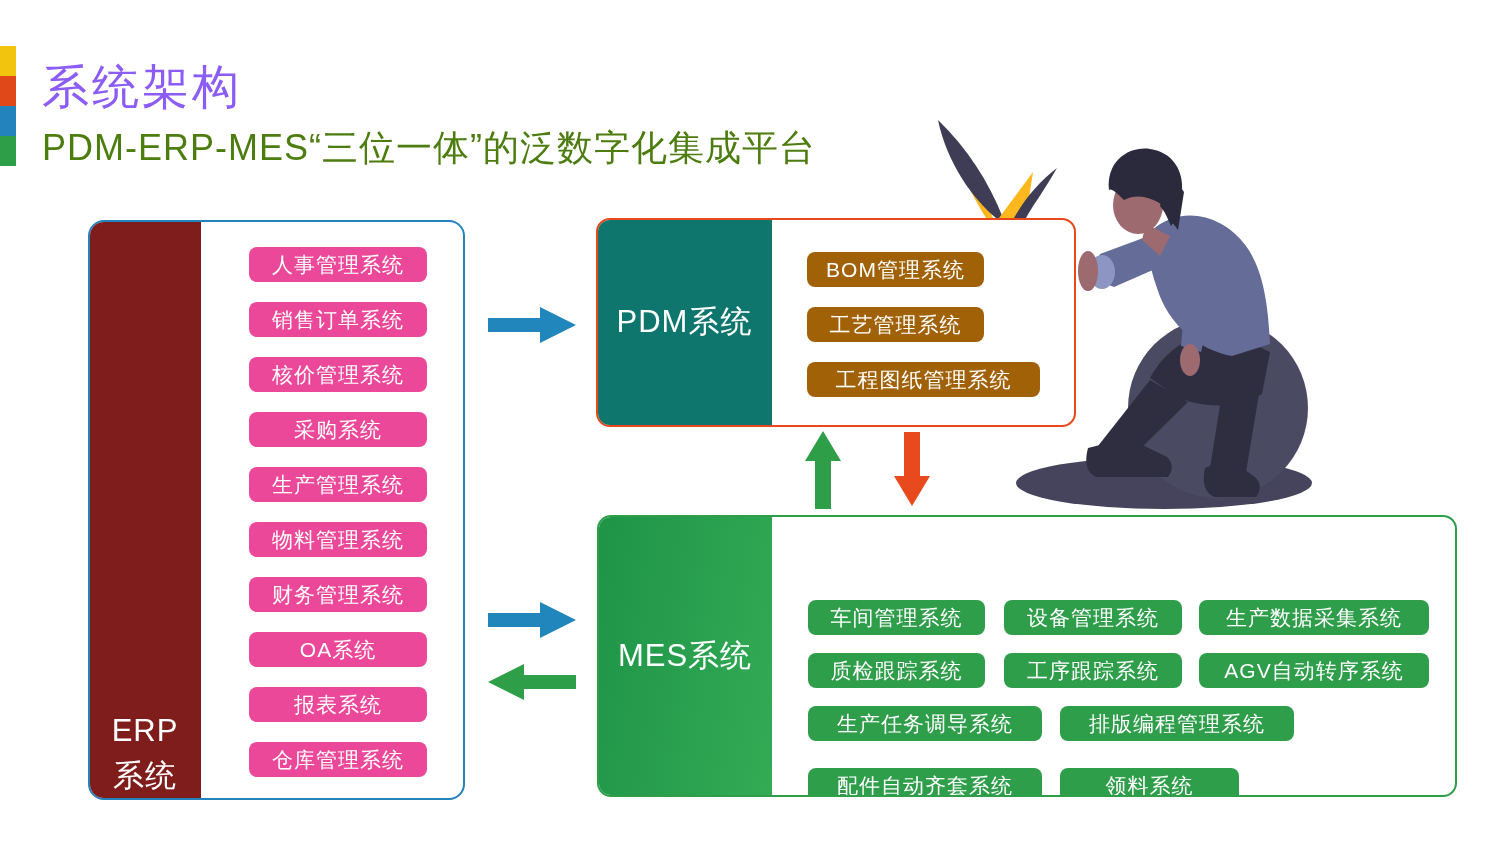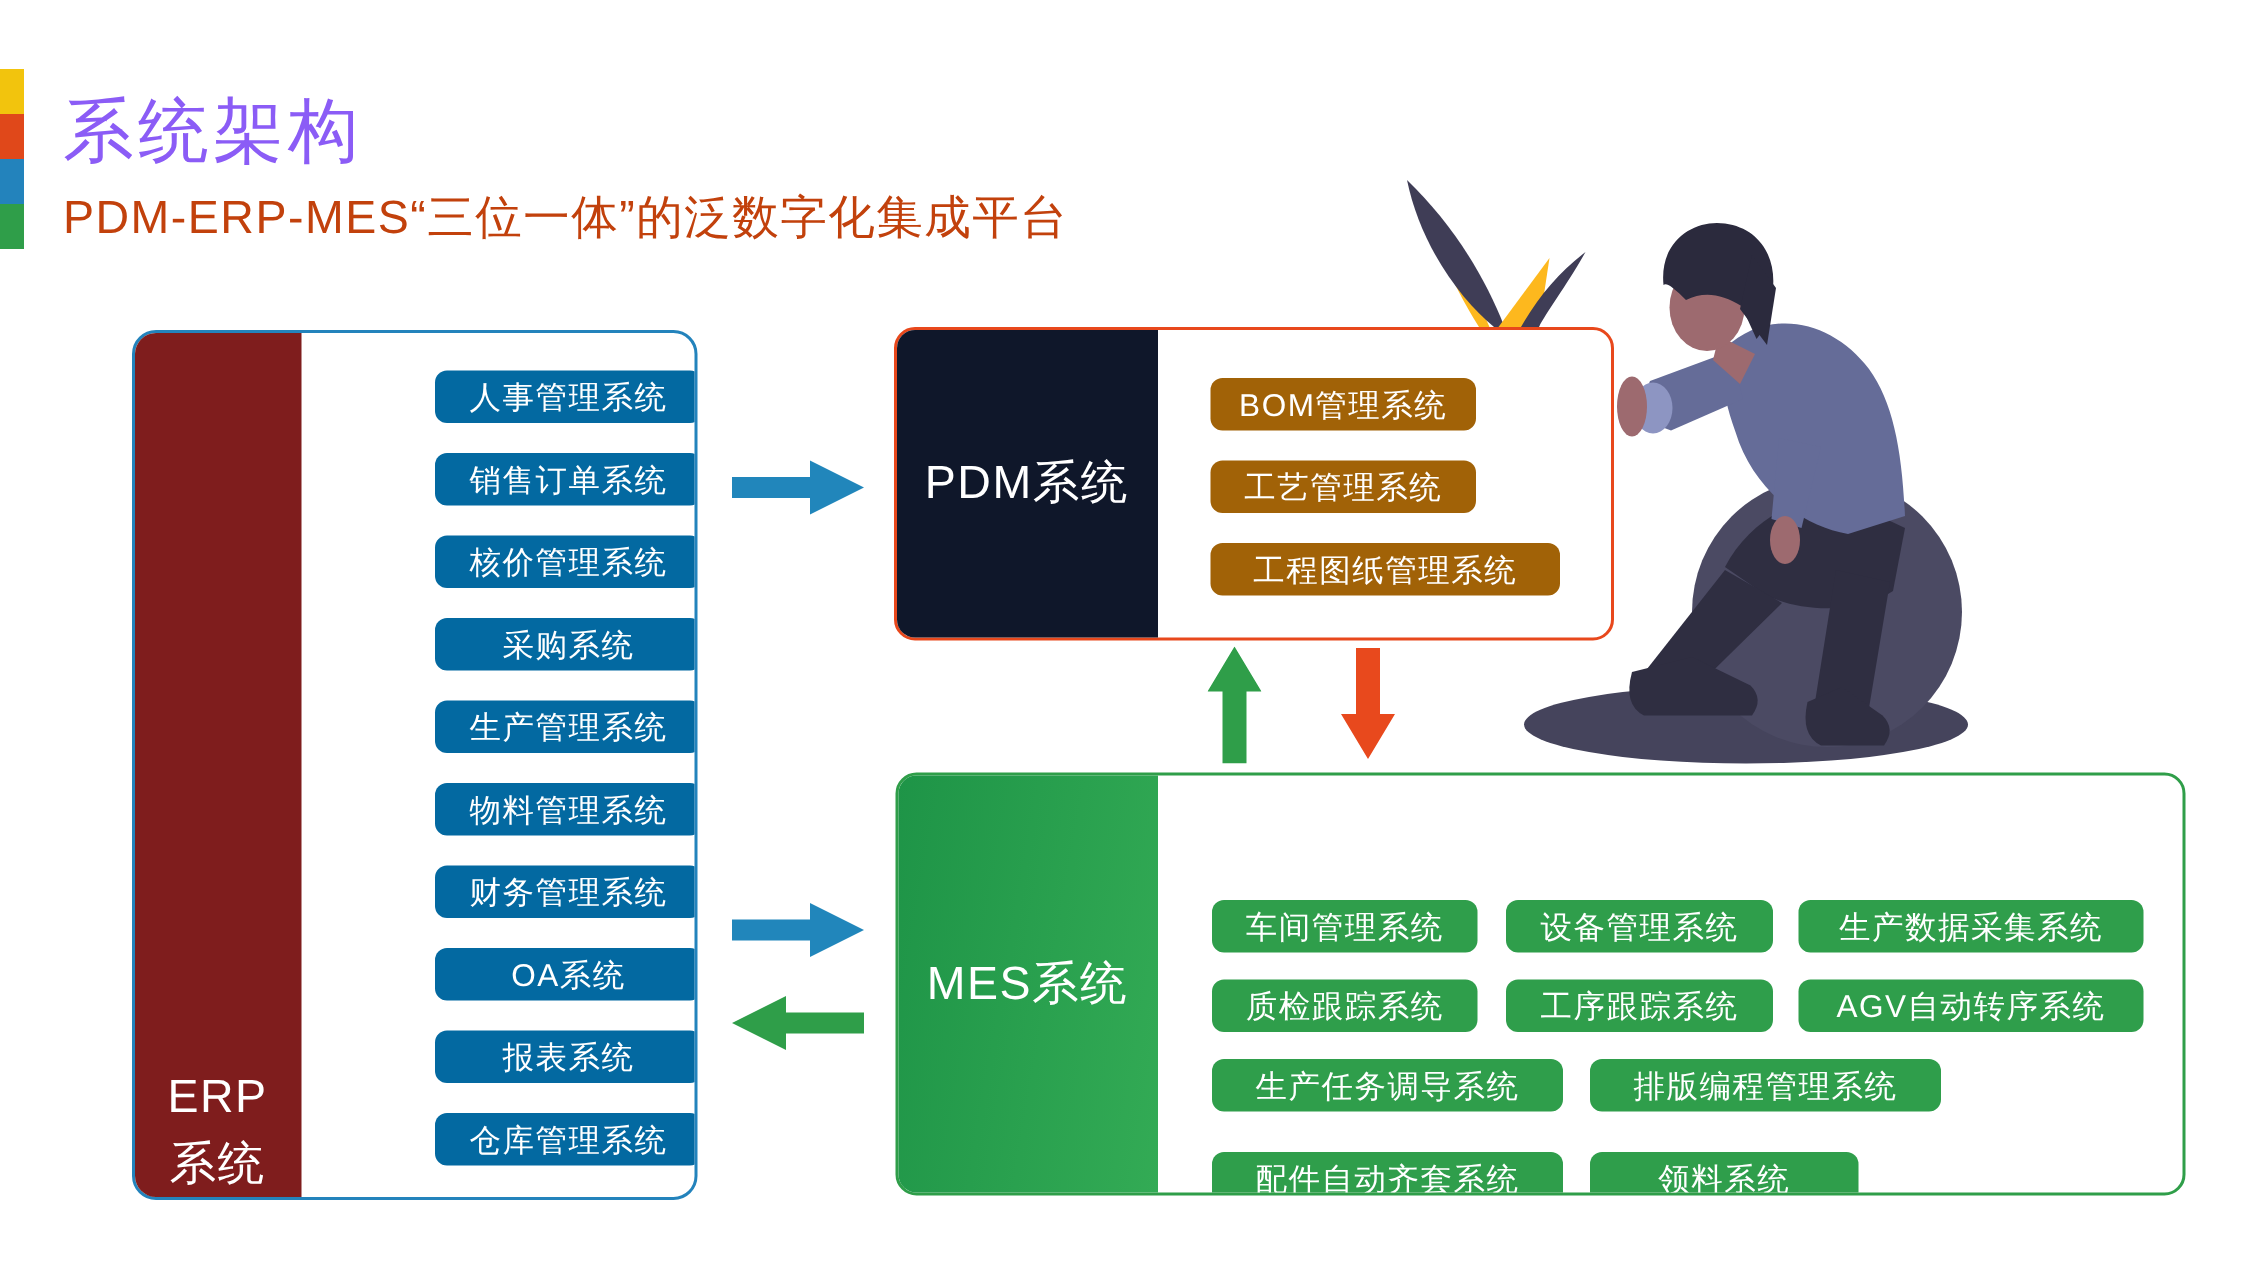--- a/index.html
+++ b/index.html
@@ -5,36 +5,36 @@
   html,body{margin:0;padding:0;background:#ffffff;}
   .slide{
     position:relative;width:1500px;height:844px;background:#ffffff;overflow:hidden;
     font-family:"Liberation Sans","DejaVu Sans",sans-serif;
   }
   
   .strip{position:absolute;left:0;top:46px;width:16px;height:120px;}
   .strip div{width:16px;height:30px;}
   .sq1{background:#F2C40D;} .sq2{background:#E0481A;} .sq3{background:#2383BC;} .sq4{background:#2F9E49;}
   .title{position:absolute;left:42px;top:56px;font-size:47px;color:#8b5cf6;letter-spacing:3px;font-weight:500;}
-  .subtitle{position:absolute;left:42px;top:124px;font-size:31px;color:#c2410c;letter-spacing:1px;font-weight:500;}
+  .subtitle{position:absolute;left:42px;top:124px;font-size:36px;color:#4d7c0f;letter-spacing:1px;font-weight:500;}
   
   .box{position:absolute;background:#ffffff;overflow:hidden;box-sizing:border-box;}
   .box.erp{left:88px;top:220px;width:377px;height:580px;border:2px solid #2383BC;border-radius:16px;}
   .box.pdm{left:596px;top:218px;width:480px;height:209px;border:2px solid #E8481C;border-radius:14px;z-index:3;}
   .box.mes{left:597px;top:515px;width:860px;height:282px;border:2px solid #2F9E49;border-radius:14px;z-index:3;}
   .panel{position:absolute;left:-1px;top:-1px;bottom:-1px;display:flex;align-items:center;justify-content:center;
          color:#fff;text-align:center;}
   .panel.blue{width:112px;background:#7f1d1d;align-items:flex-end;}
-  .panel.orange{width:175px;background:#0f172a;}
+  .panel.orange{width:175px;background:#0f766e;}
   .panel.green{width:174px;background:linear-gradient(100deg,#1E9447 0%,#33AB55 100%);}
   .panel-label{font-size:31px;letter-spacing:1px;line-height:1.45;}
   
   .chip{position:absolute;height:35px;border-radius:8px;color:#ffffff;font-size:21px;letter-spacing:1px;
         display:flex;align-items:center;justify-content:center;white-space:nowrap;}
-  .chip.blue{background:#0369a1;margin-left:41px;}
+  .chip.blue{background:#ec4899;}
   .chip.orange{background:#a16207;}
   .chip.green{background:#2F9E4B;margin-top:41px;}
   
   .arrow{position:absolute;z-index:2;}
   .illus{position:absolute;}
   .leaves{left:930px;top:112px;z-index:1;}
   .person{left:1000px;top:140px;z-index:4;}
 </style>
 </head>
 <body>

